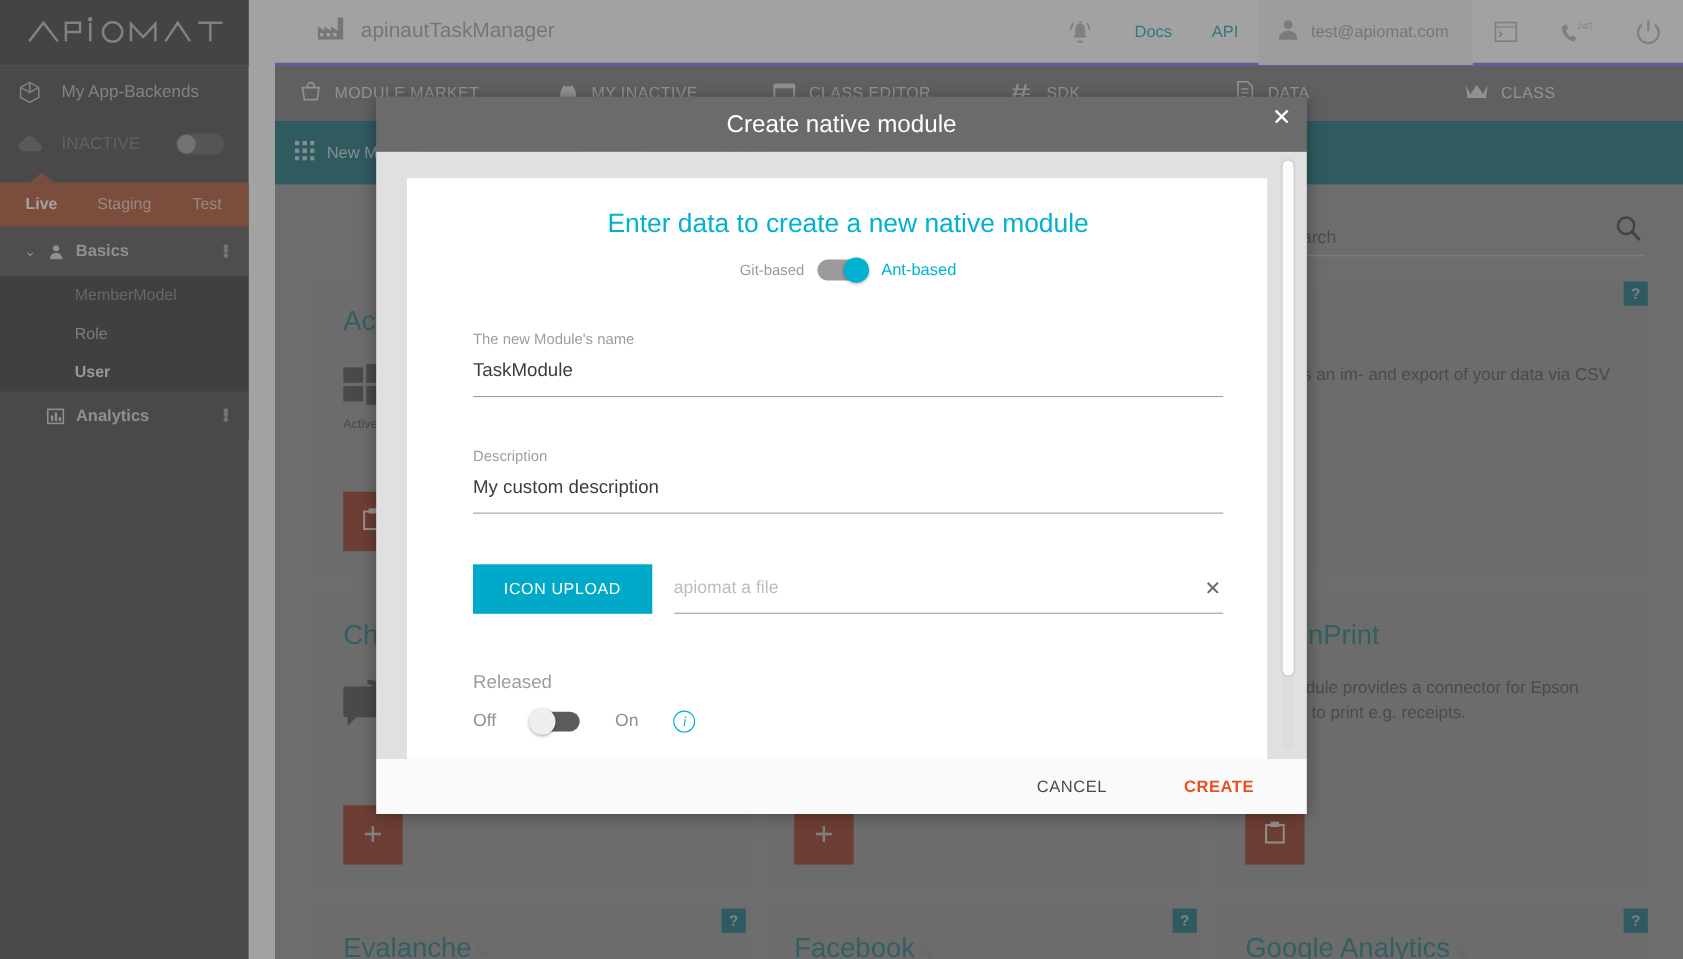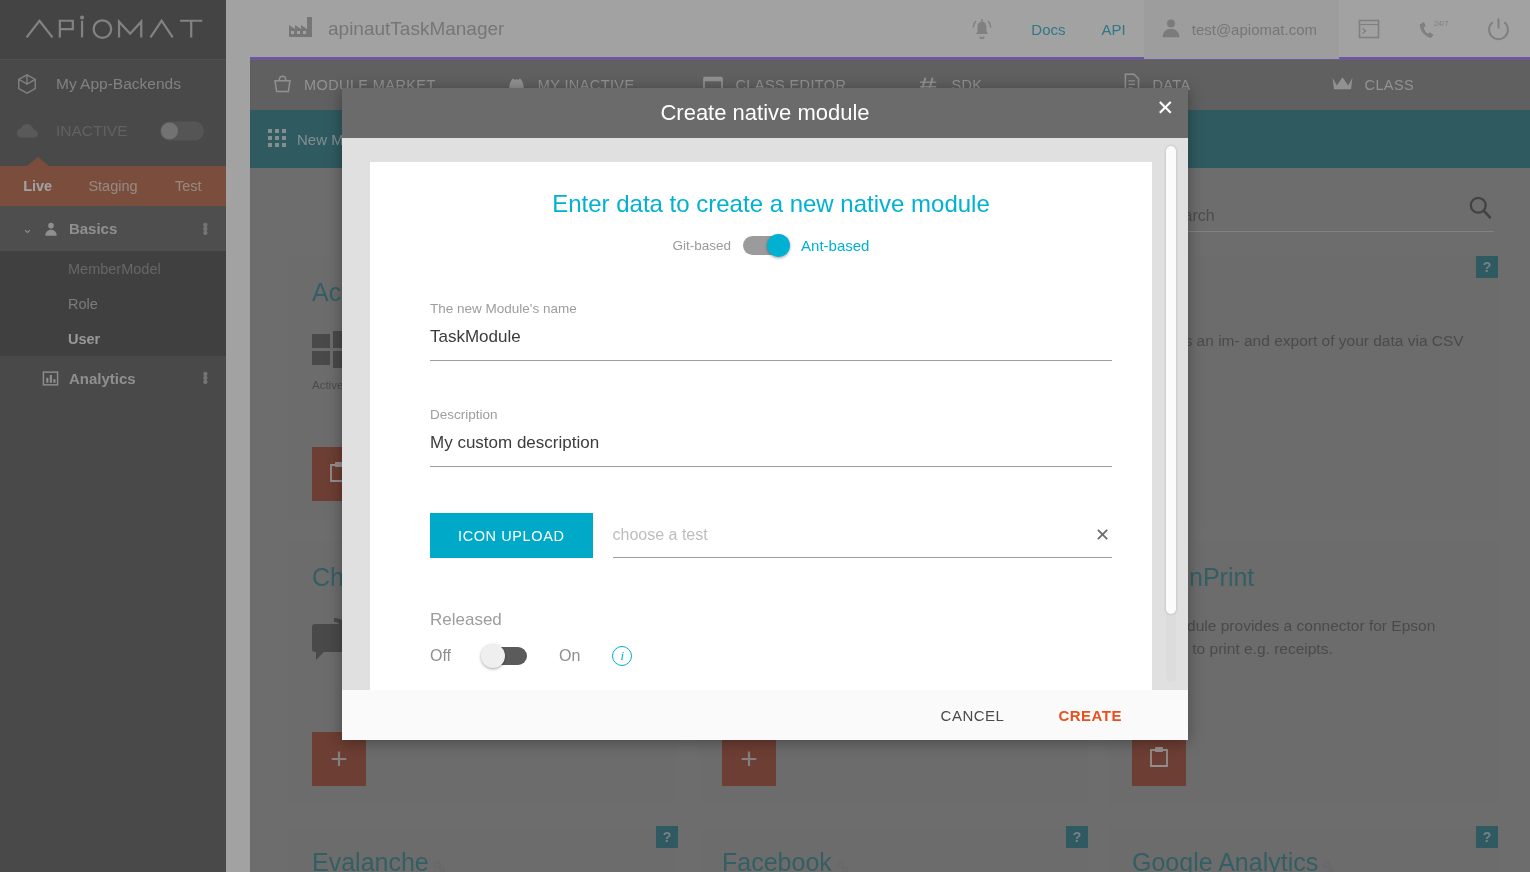--- a/index.html
+++ b/index.html
@@ -283,21 +283,21 @@
   }
   .modal-scroll .thumb {
     position: absolute; left: 0; top: 0;
     width: 10px; height: 468px; background: #fbfbfb; border-radius: 5px;
     box-shadow: 0 0 3px rgba(0,0,0,.2);
   }
 
   .modal-foot {
     height: 50px; background: #fafafa;
     display: flex; align-items: center; justify-content: flex-end;
-    padding-right: 66px; gap: 54px;
+    padding-right: 48px; gap: 70px;
   }
   .btn-cancel { color: #4a4a4a; font-size: 15px; letter-spacing: .5px; }
   .btn-create { color: #e8501e; font-size: 15px; letter-spacing: .5px; font-weight: bold; }
 </style>
 </head>
 <body>
 
 <div id="root">
 
   <div class="sidebar">
@@ -711,21 +711,21 @@
         </div>
 
         <div class="field">
           <div class="flabel">Description</div>
           <div class="fvalue">My custom description</div>
         </div>
 
         <div class="upload-row">
           <div class="upload-btn">ICON UPLOAD</div>
           <div class="upload-file">
-            <span class="ph">choose a test</span>
+            <span class="ph">apiomat a file</span>
             <span class="xbtn">✕</span>
           </div>
         </div>
 
         <div class="released">
           <div class="rlabel">Released</div>
           <div class="released-row">
             <span class="side">Off</span>
             <span class="sw off">
               <span class="knob"></span>

